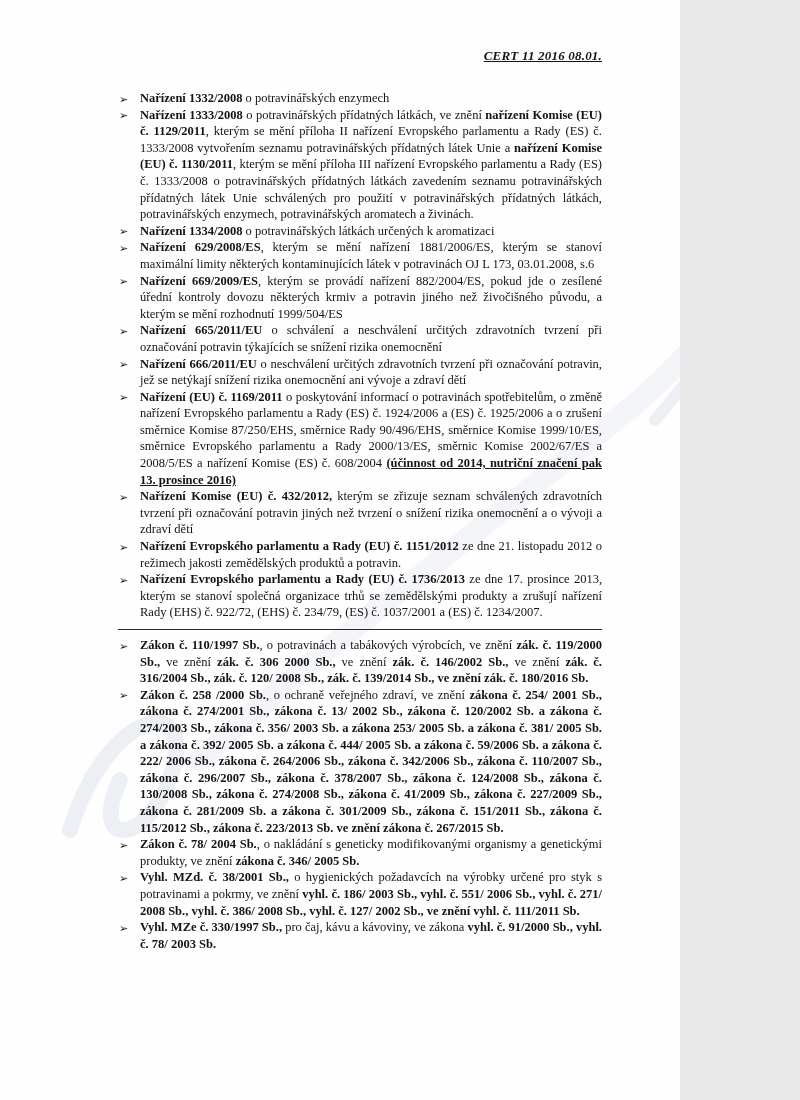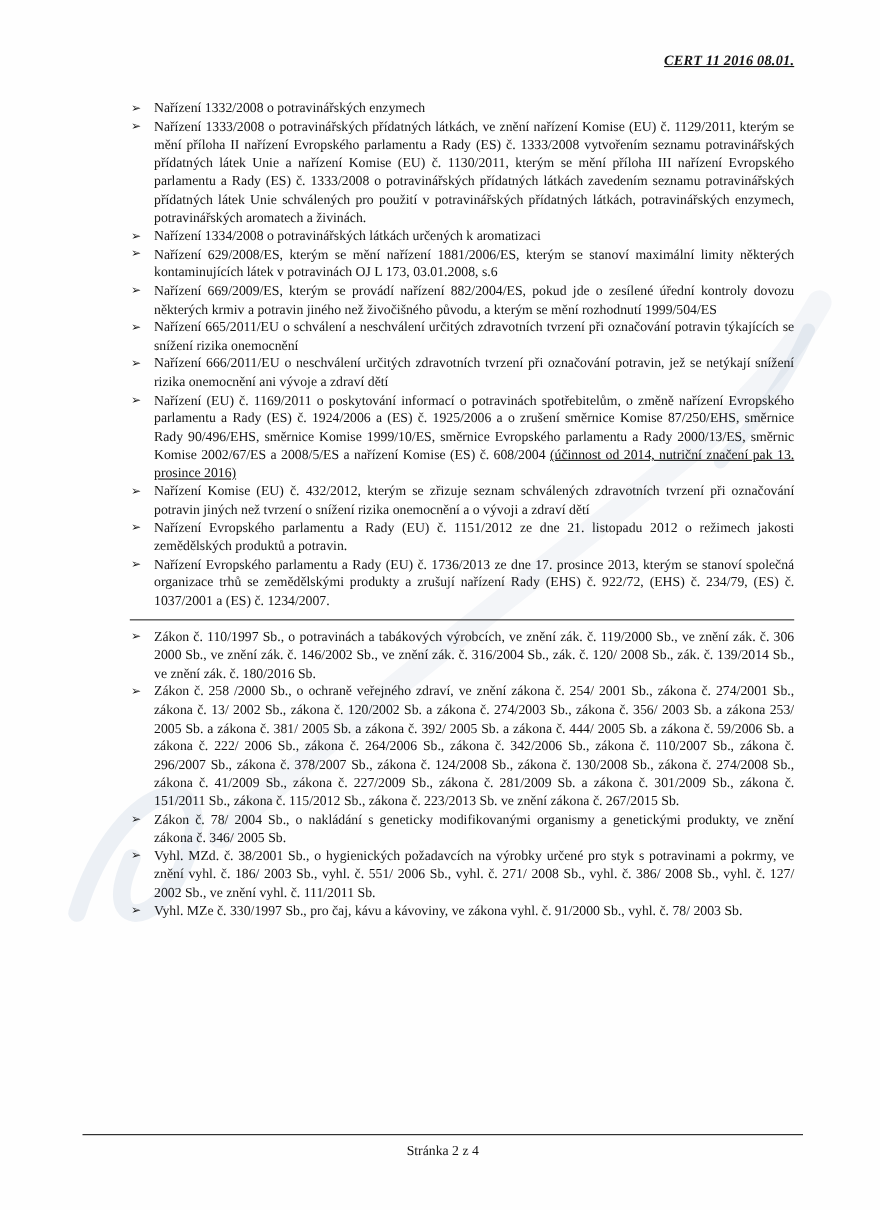--- a/index.html
+++ b/index.html
@@ -1,19 +1,19 @@
 <!DOCTYPE html>
 <html><head>
 <meta charset="utf-8">
 <style>
   * { margin:0; padding:0; box-sizing:border-box; }
   html, body { width:800px; background:#e9e9e9; }
   .page {
     position:relative;
-    width:800px; height:1100px;
+    width:680px; height:1100px;
     background:#fefefdff;
     background:#fefefe;
     font-family:"Liberation Serif", serif;
     color:#141414;
     overflow:hidden;
   }
   .watermark {
     position:absolute; left:0; top:0; width:800px; height:1100px;
     pointer-events:none;
   }
@@ -35,21 +35,21 @@
     position:relative;
     padding-left:22px;
     text-align:justify;
     font-size:12.5px;
     line-height:16.6px;
   }
   .bullet {
     position:absolute; left:1px; top:0.5px;
     font-size:11px;
   }
-  .b { font-weight:normal; }
+  .b { font-weight:bold; }
   .u { text-decoration:underline; }
   .section-divider {
     border:none;
     border-top:1.7px solid #2a2a2a;
     margin:8px 0 7px 0;
   }
   .page-footer {
     position:absolute; left:75px; right:70px; bottom:46px;
   }
   .footer-rule {
@@ -94,18 +94,14 @@
     <hr class="section-divider">
     <div id="laws-list" class="list">
         <div class="li"><span class="bullet">➢</span><span class="b">Zákon č. 110/1997 Sb.</span><span>, o potravinách a tabákových výrobcích, ve znění </span><span class="b">zák. č. 119/2000 Sb.,</span><span> ve znění </span><span class="b">zák. č. 306 2000 Sb.,</span><span> ve znění </span><span class="b">zák. č. 146/2002 Sb.,</span><span> ve znění </span><span class="b">zák. č. 316/2004 Sb., zák. č. 120/ 2008 Sb., zák. č. 139/2014 Sb., ve znění zák. č. 180/2016 Sb.</span></div>
         <div class="li"><span class="bullet">➢</span><span class="b">Zákon č. 258 /2000 Sb.</span><span>, o ochraně veřejného zdraví, ve znění </span><span class="b">zákona č. 254/ 2001 Sb., zákona č. 274/2001 Sb., zákona č. 13/ 2002 Sb., zákona č. 120/2002 Sb. a zákona č. 274/2003 Sb., zákona č. 356/ 2003 Sb. a zákona 253/ 2005 Sb. a zákona č. 381/ 2005 Sb. a zákona č. 392/ 2005 Sb. a zákona č. 444/ 2005 Sb. a zákona č. 59/2006 Sb. a zákona č. 222/ 2006 Sb., zákona č. 264/2006 Sb., zákona č. 342/2006 Sb., zákona č. 110/2007 Sb., zákona č. 296/2007 Sb., zákona č. 378/2007 Sb., zákona č. 124/2008 Sb., zákona č. 130/2008 Sb., zákona č. 274/2008 Sb., zákona č. 41/2009 Sb., zákona č. 227/2009 Sb., zákona č. 281/2009 Sb. a zákona č. 301/2009 Sb., zákona č. 151/2011 Sb., zákona č. 115/2012 Sb., zákona č. 223/2013 Sb. ve znění zákona č. 267/2015 Sb.</span></div>
         <div class="li"><span class="bullet">➢</span><span class="b">Zákon č. 78/ 2004 Sb.</span><span>, o nakládání s geneticky modifikovanými organismy a genetickými produkty, ve znění </span><span class="b">zákona č. 346/ 2005 Sb.</span></div>
         <div class="li"><span class="bullet">➢</span><span class="b">Vyhl. MZd. č. 38/2001 Sb.,</span><span> o hygienických požadavcích na výrobky určené pro styk s potravinami a pokrmy, ve znění </span><span class="b">vyhl. č. 186/ 2003 Sb., vyhl. č. 551/ 2006 Sb., vyhl. č. 271/ 2008 Sb., vyhl. č. 386/ 2008 Sb., vyhl. č. 127/ 2002 Sb., ve znění vyhl. č. 111/2011 Sb.</span></div>
         <div class="li"><span class="bullet">➢</span><span class="b">Vyhl. MZe č. 330/1997 Sb.,</span><span> pro čaj, kávu a kávoviny, ve zákona </span><span class="b">vyhl. č. 91/2000 Sb., vyhl. č. 78/ 2003 Sb.</span></div>
       </div>
   </div>
 
-  <div class="page-footer">
-    <hr class="footer-rule">
-    <div class="footer-text"><span>Stránka</span> <span class="b">2</span> <span>z</span> <span class="b">4</span></div>
-  </div>
 
 </div>
 
 </body></html>

